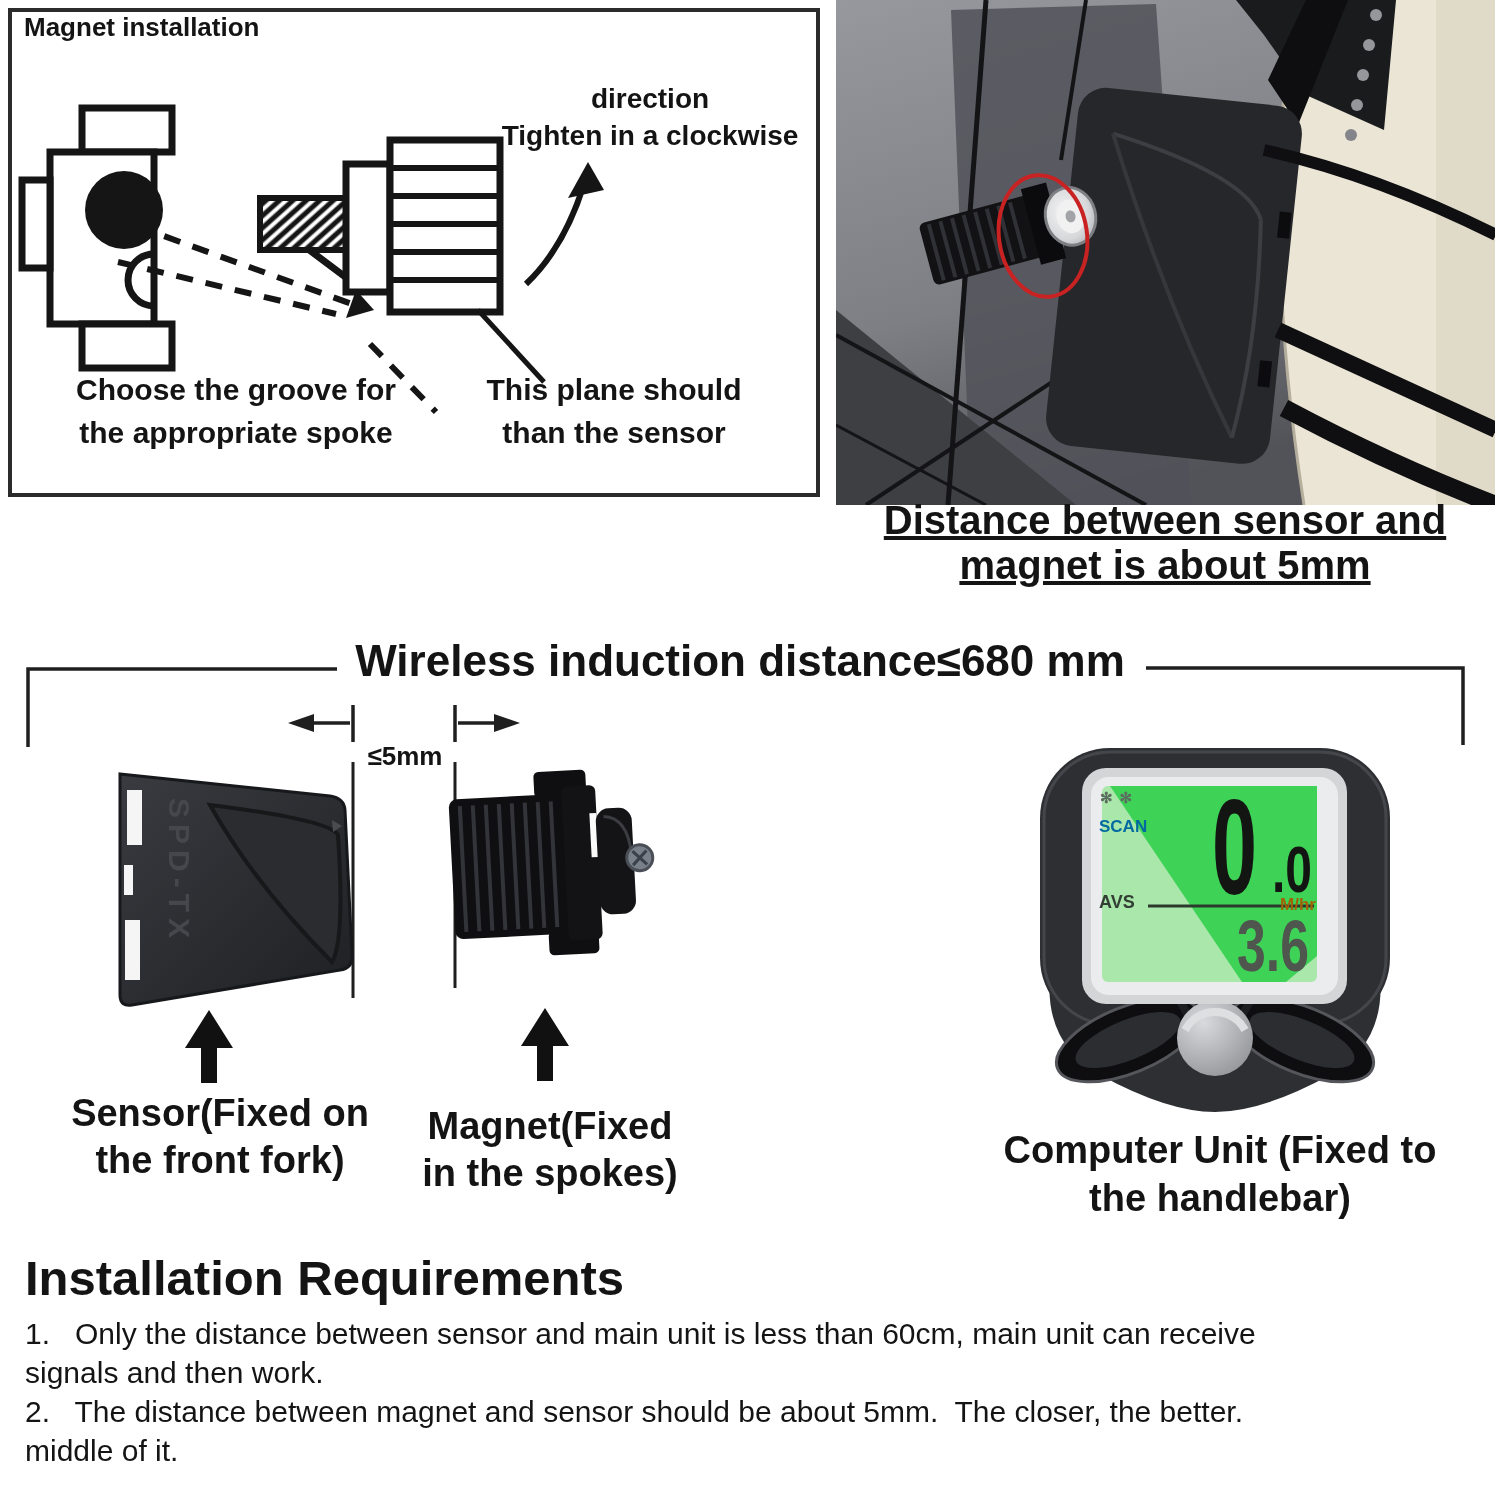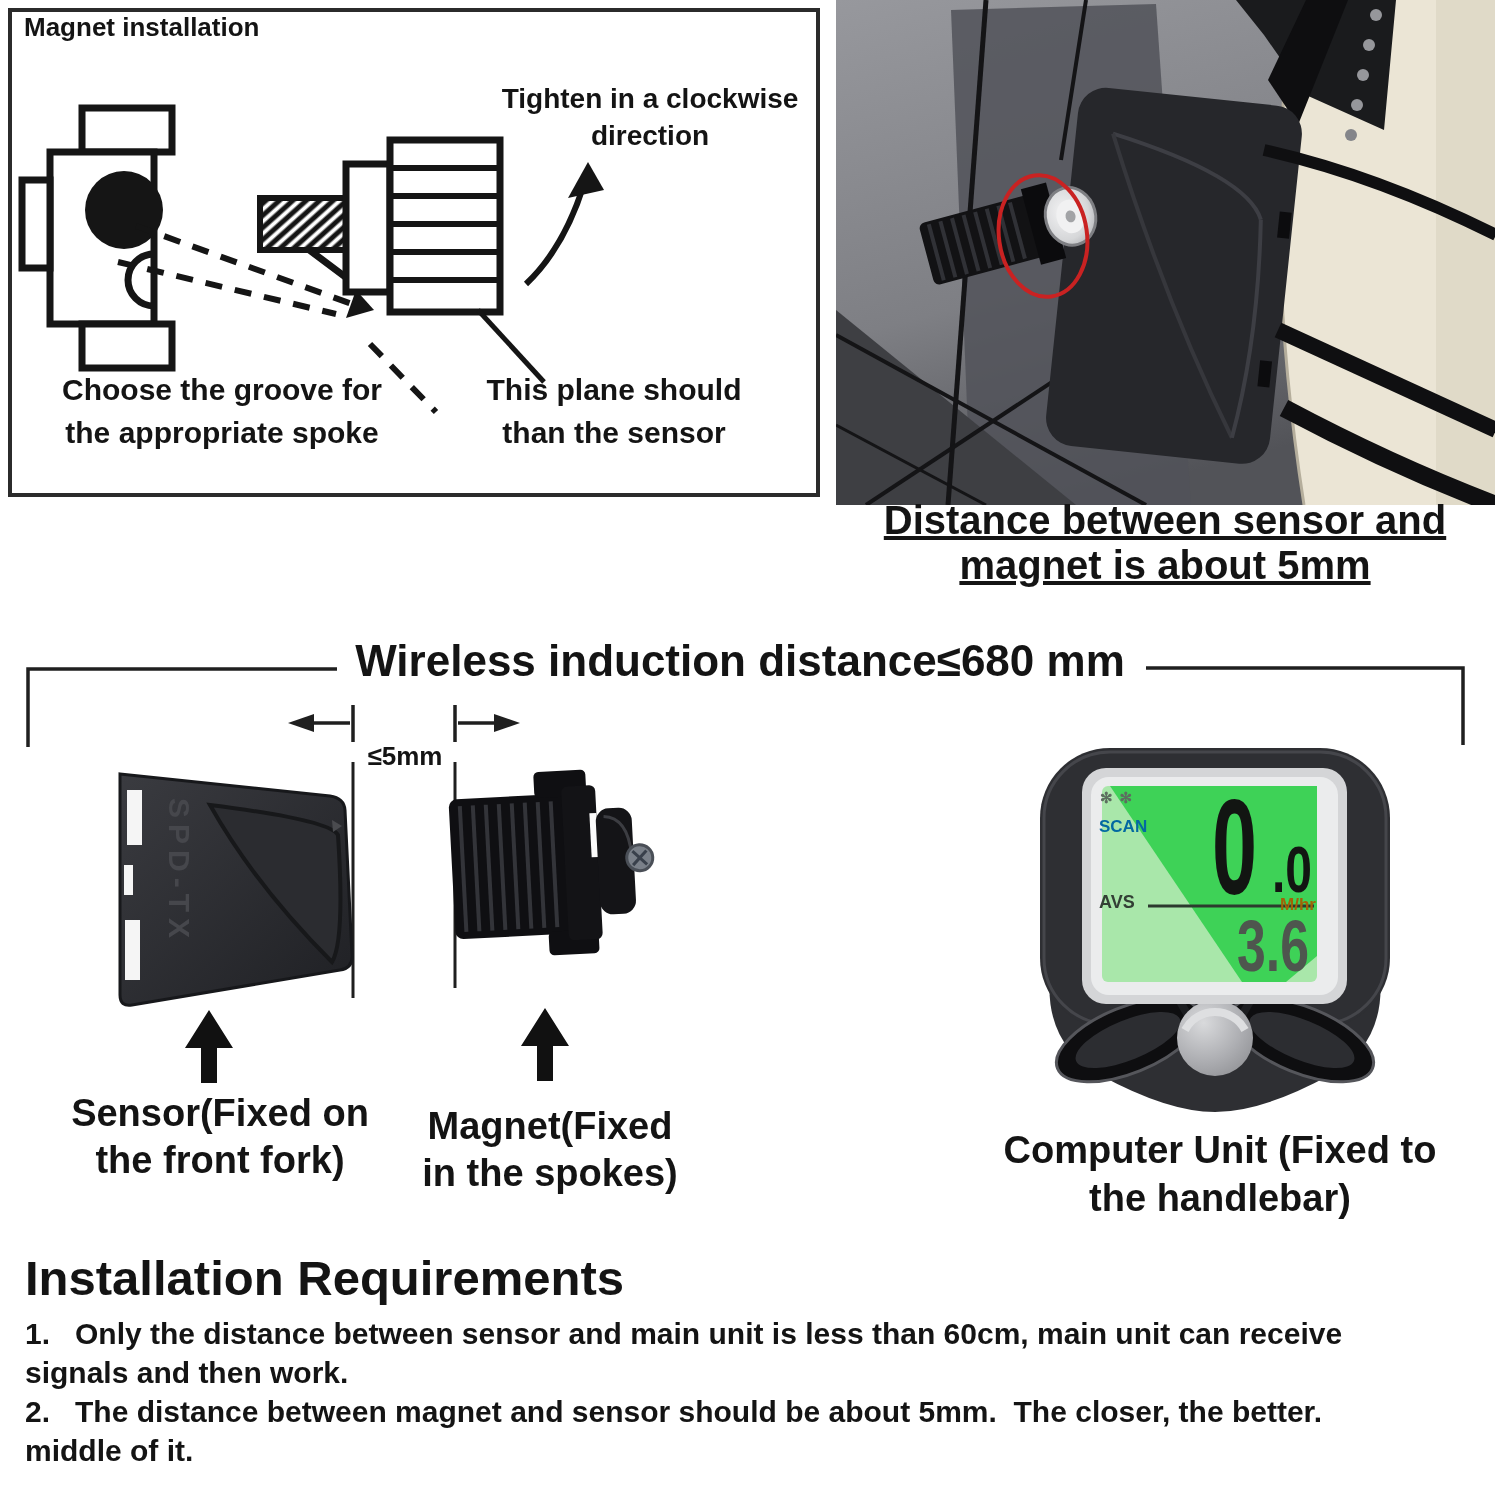--- a/index.html
+++ b/index.html
@@ -9,21 +9,21 @@
   .ctr{text-align:center;}
   #magnet-box{left:8px;top:8px;width:804px;height:481px;border:4px solid #2b2b2b;background:#fff;}
   .box-title{left:24px;top:12px;font-size:26px;font-weight:bold;letter-spacing:0px;}
   .lbl28{font-size:28px;font-weight:bold;line-height:37px;}
   .lbl30{font-size:30px;font-weight:bold;line-height:43px;}
   .lbl40{font-size:40px;font-weight:bold;line-height:45px;}
   .lbl44{font-size:44px;font-weight:bold;}
   .lbl38{font-size:38px;font-weight:bold;line-height:47px;}
   .gap-lbl{font-size:26px;font-weight:bold;}
   .req-head{font-size:49px;font-weight:bold;}
-  .req-line{font-size:30px;font-weight:bold;line-height:39px;white-space:pre;}
+  .req-line{font-size:30px;font-weight:normal;line-height:39px;white-space:pre;}
   .lcd{position:absolute;line-height:1;font-weight:bold;}
   .spdtx{position:absolute;left:196px;top:798px;transform:rotate(90deg);transform-origin:0 0;
          font-size:30px;font-weight:bold;letter-spacing:6px;color:#46474c;white-space:nowrap;}
 </style>
 </head>
 <body>
 
 <div id="magnet-box" class="abs">
   <svg width="804" height="481" viewBox="0 0 804 481">
     <defs>
@@ -68,24 +68,24 @@
     <line x1="466" y1="298" x2="532" y2="370" stroke="#151515" stroke-width="5"></line>
 
     <g>
       <path d="M 514,272 Q 552,236 572,172" fill="none" stroke="#151515" stroke-width="6"></path>
       <polygon points="576,150 556,186 592,178" fill="#151515"></polygon>
     </g>
   </svg>
 </div>
 <div class="abs box-title">Magnet installation</div>
 <div class="abs ctr lbl28" style="left:480px;top:80px;width:340px;">
+  <div>direction</div>
   <div>Tighten in a clockwise</div>
-  <div>direction</div>
-</div>
-<div class="abs ctr lbl30" style="left:47px;top:368px;width:350px;">
+</div>
+<div class="abs ctr lbl30" style="left:61px;top:368px;width:350px;">
   <div>Choose the groove for</div>
   <div>the appropriate spoke</div>
 </div>
 <div class="abs ctr lbl30" style="left:458px;top:368px;width:312px;">
   <div>This plane should</div>
   <div>than the sensor</div>
 </div>
 
 <svg class="abs" style="left:836px;top:0px;" width="659" height="505" viewBox="0 0 659 505">
   <defs>

